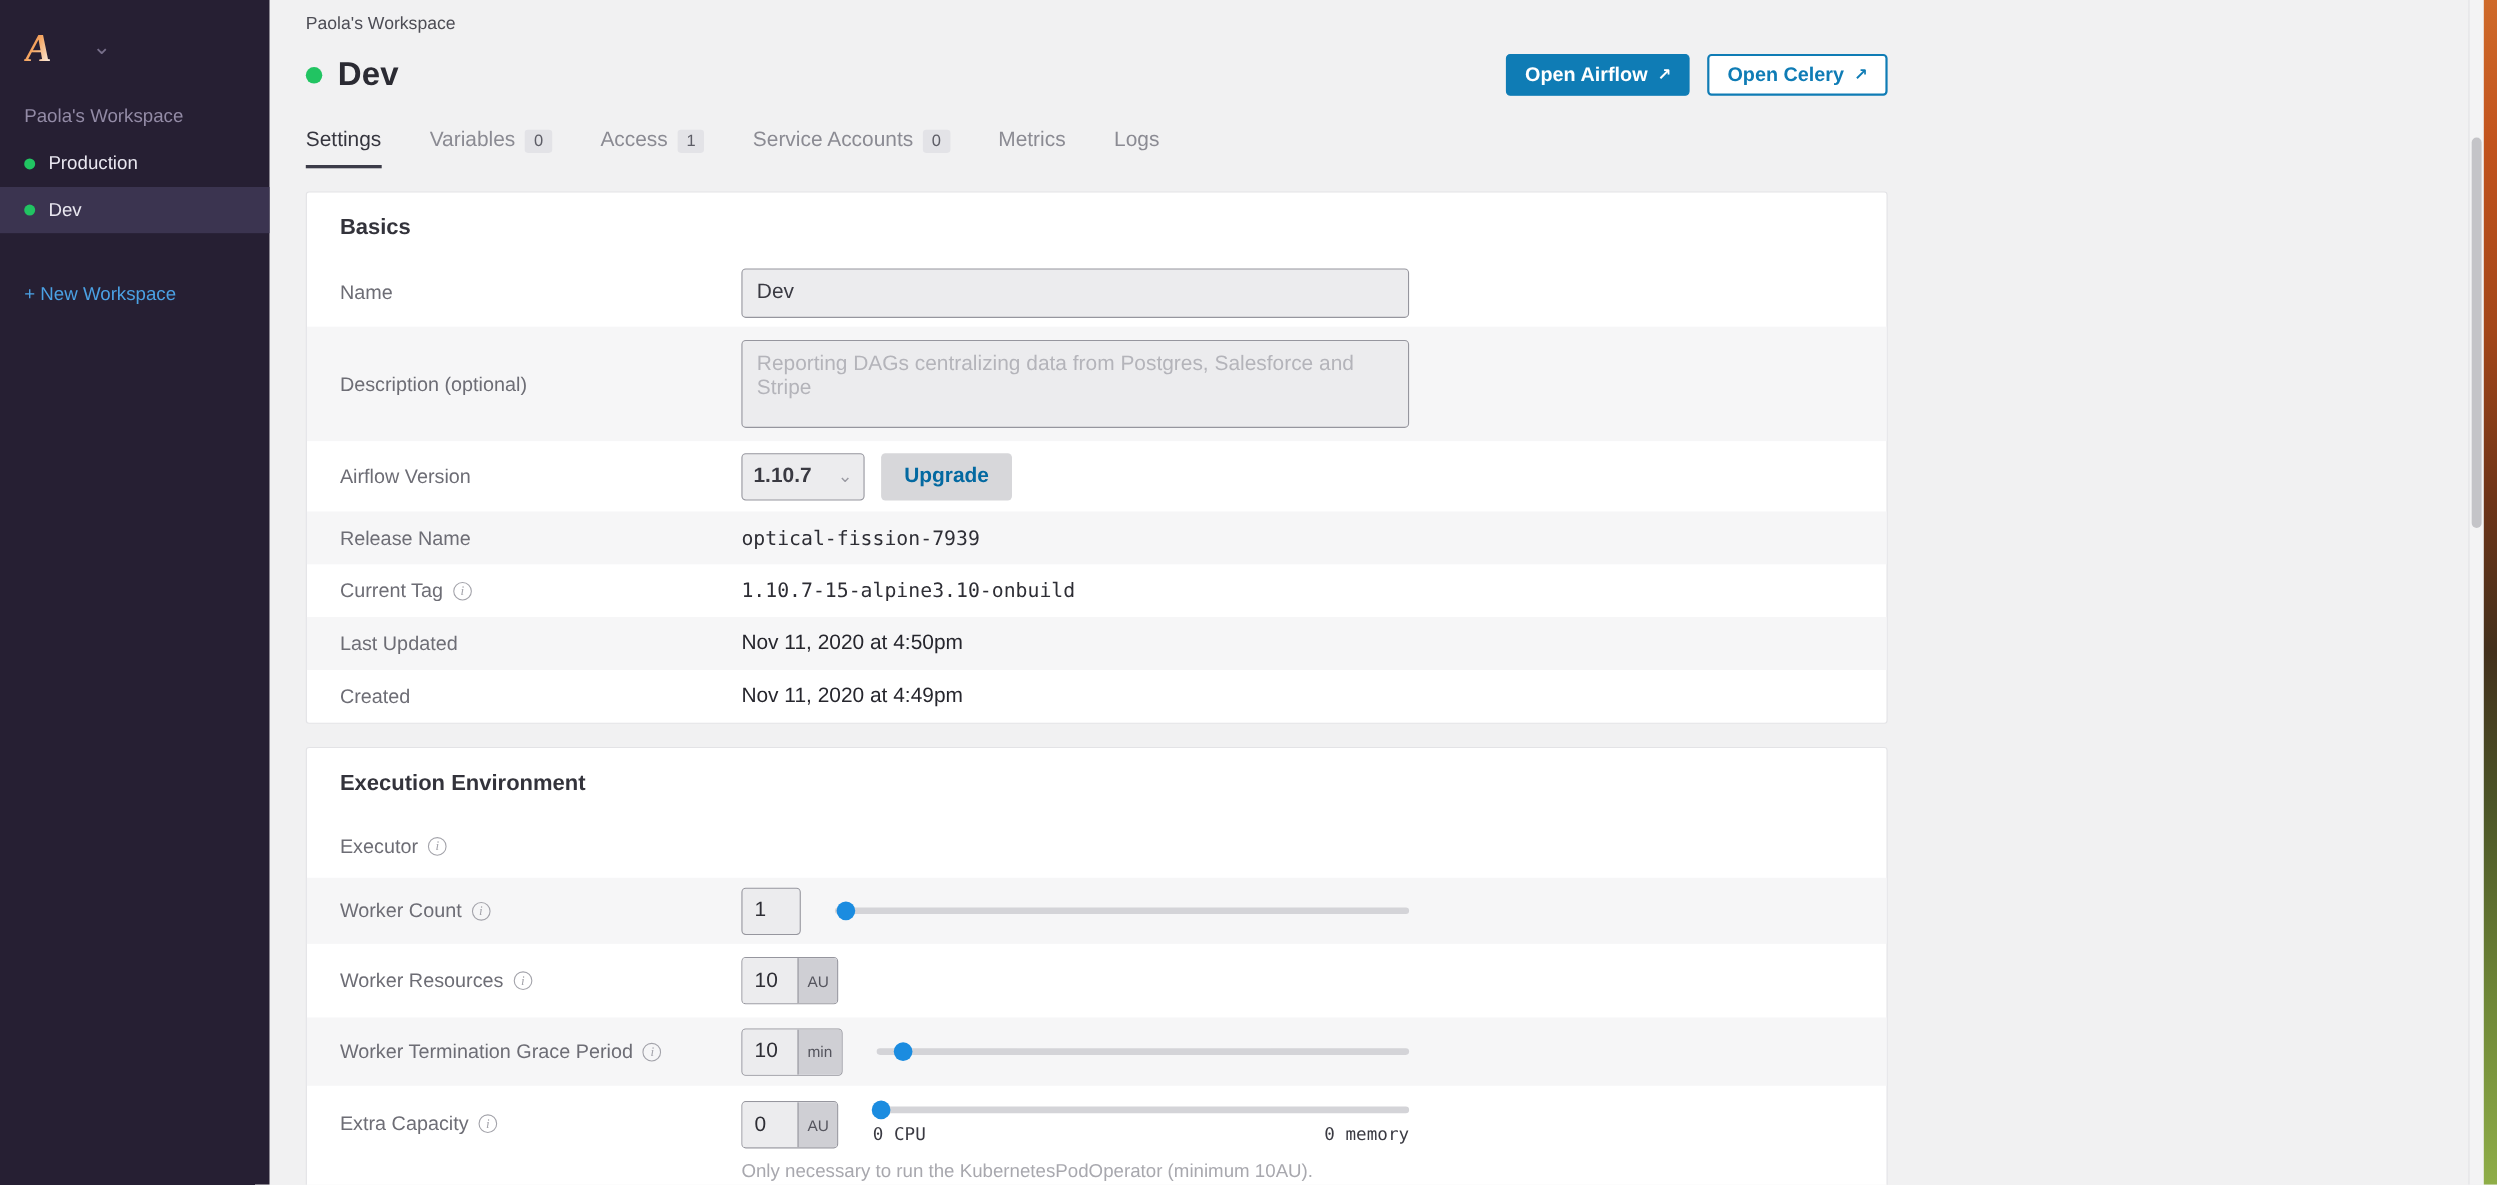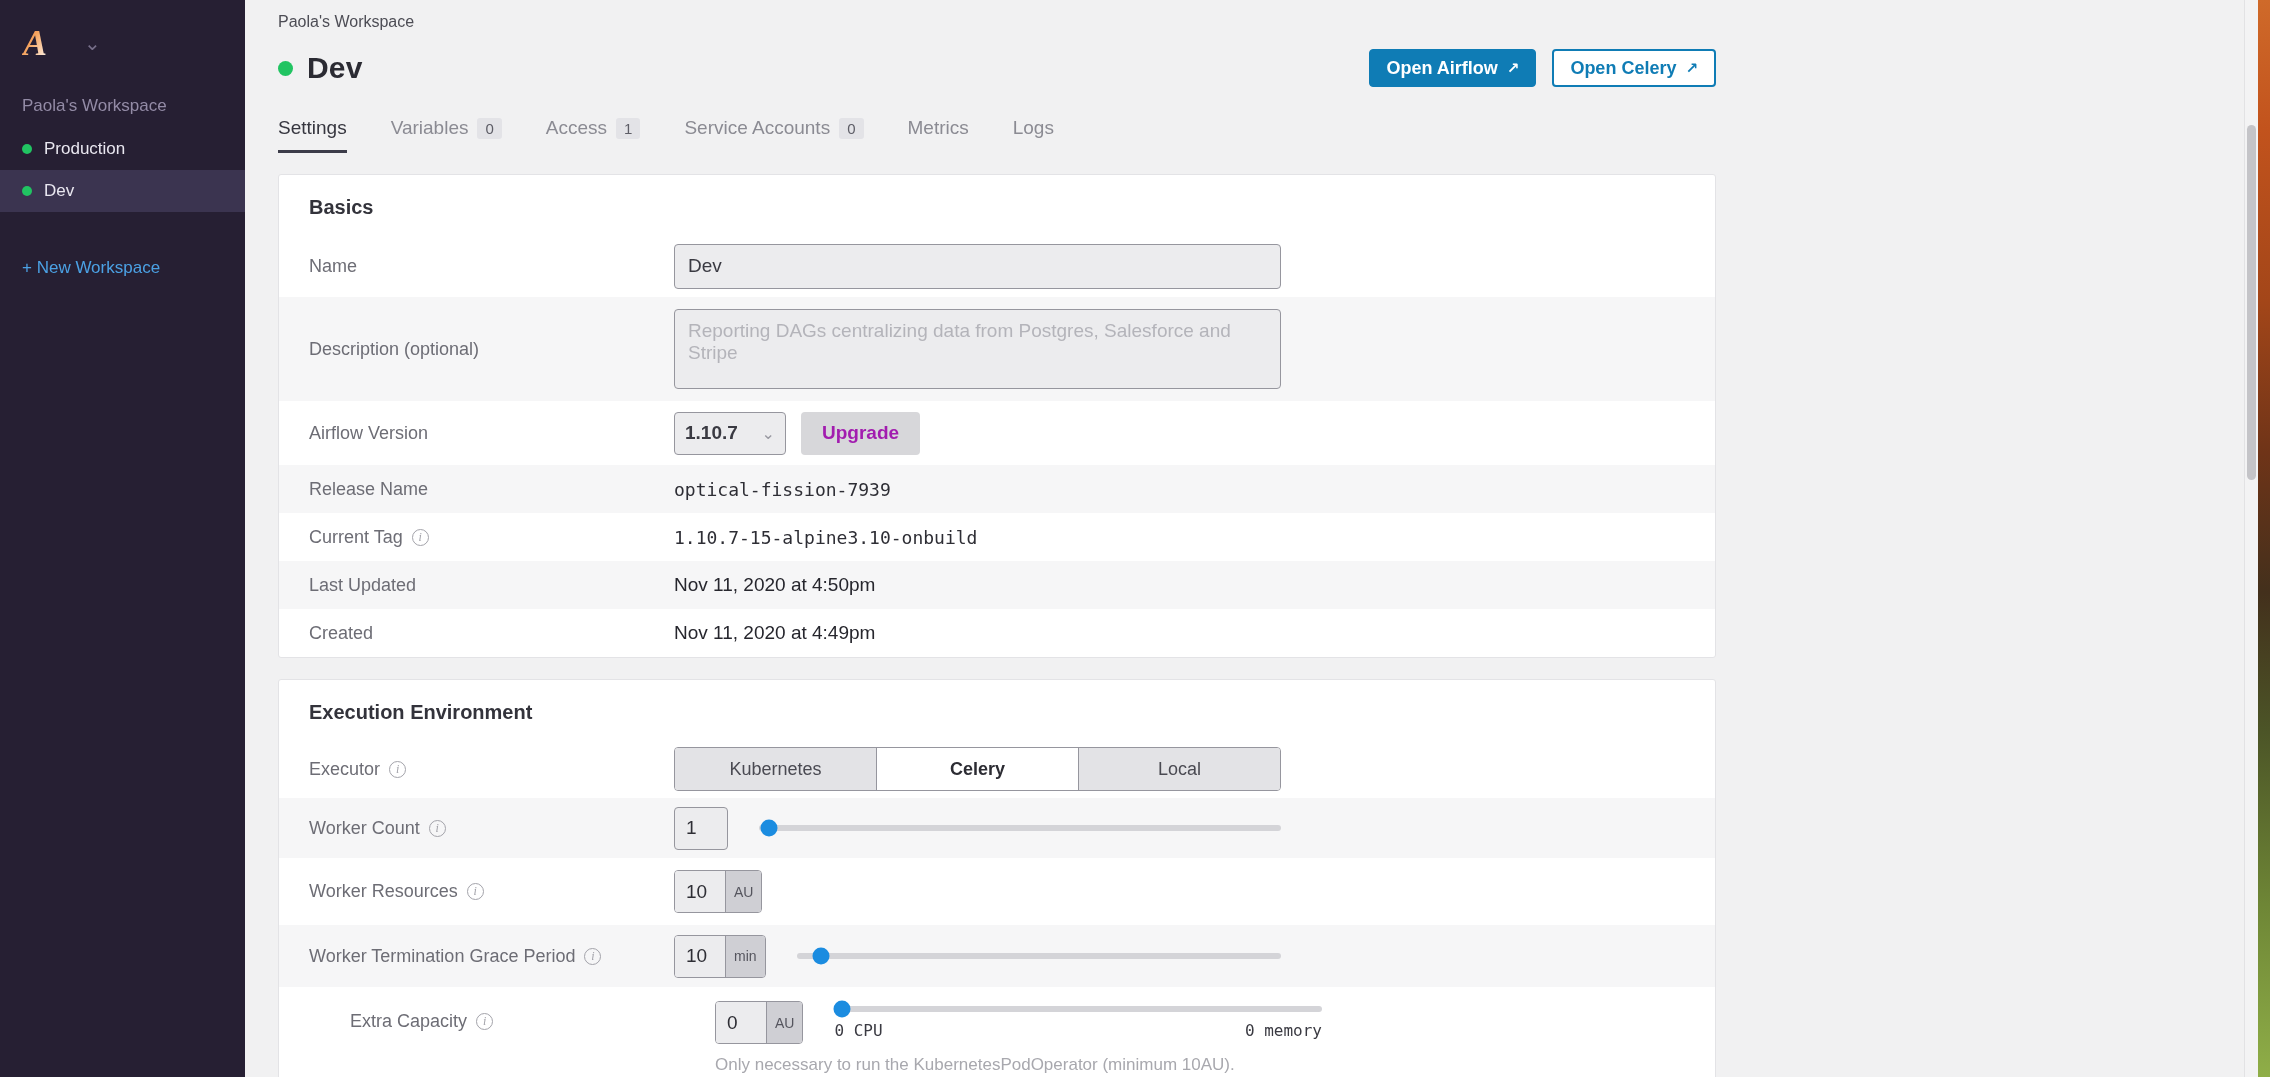--- a/index.html
+++ b/index.html
@@ -52,37 +52,37 @@
   .row-value { flex:1; display:flex; align-items:center; min-width:0; }
   .row.h-input { min-height:62px; }
   .row.h-desc { min-height:104px; }
   .row.h-version { min-height:64px; }
   .row.h-info { min-height:48px; }
   .row.h-exec { min-height:58px; }
   .row.h-count { min-height:60px; }
   .row.h-res { padding-top:12px; padding-bottom:12px; }
   .row.h-grace { min-height:62px; }
   .row.h-extra { padding-top:14px; padding-bottom:16px; align-items:flex-start; }
-  .row.h-extra .row-label { margin-top:10px;margin-left:41px; }
+  .row.h-extra .row-label { margin-top:10px; }
   .row.h-extra .row-value { display:block; }
 
   .info { width:17px; height:17px; border-radius:50%; border:1px solid #a3a3aa; color:#a3a3aa;
           font-size:12px; display:inline-flex; align-items:center; justify-content:center; flex-shrink:0;
           font-family:"Liberation Serif",serif; font-style:italic; }
 
   .text-input { width:607px; height:45px; background:#ececee; border:1px solid #96969e; border-radius:4px;
                 padding:0 13px; font-size:19px; color:#3a3a42; font-family:inherit; }
   textarea.text-input { height:80px; padding:10px 13px; resize:none; }
   textarea::placeholder, input::placeholder { color:#b4b4ba; }
 
   .select { width:112px; height:43px; background:#ececee; border:1px solid #96969e; border-radius:4px;
             display:flex; align-items:center; justify-content:space-between; padding:0 10px;
             font-size:19px; font-weight:bold; color:#3a3a42; cursor:pointer; }
   .chev2 { color:#9a9aa2; font-size:16px; font-weight:normal; }
-  .btn-upgrade { margin-left:15px; height:43px; padding:0 21px; background:#d7d7da; color:#a21caf;
+  .btn-upgrade { margin-left:15px; height:43px; padding:0 21px; background:#d7d7da; color:#0369a1;
                  border:none; border-radius:4px; font-size:19px; font-weight:bold; font-family:inherit; cursor:pointer; }
 
   .mono { font-family:"DejaVu Sans Mono",monospace; font-size:18px; color:#2e2e35; }
   .plain-value { font-size:19px; color:#26262d; }
 
   .segmented { width:607px; display:flex; border:1px solid #96969e; border-radius:4px; overflow:hidden; height:44px; }
   .seg { flex:1; display:flex; align-items:center; justify-content:center; font-size:18px; color:#4a4a52;
          background:#e3e3e6; border-right:1px solid #96969e; cursor:pointer; }
   .seg:last-child { border-right:none; }
   .seg.selected { background:#fff; font-weight:bold; color:#2c2c33; }
@@ -266,27 +266,20 @@
       </section>
 
       <section class="card">
         <div class="card-header">Execution Environment</div>
 
         <div class="row h-exec">
           <div class="row-label">
             <span>Executor</span>
             <span class="info">i</span>
           </div>
-          <div class="row-value">
-            <div class="segmented">
-              <div class="seg">Kubernetes</div>
-              <div class="seg selected">Celery</div>
-              <div class="seg">Local</div>
-            </div>
-          </div>
         </div>
 
         <div class="row h-count alt">
           <div class="row-label">
             <span>Worker Count</span>
             <span class="info">i</span>
           </div>
           <div class="row-value">
             <div class="control-line">
               <input class="num-input" type="text" value="1" style="">

